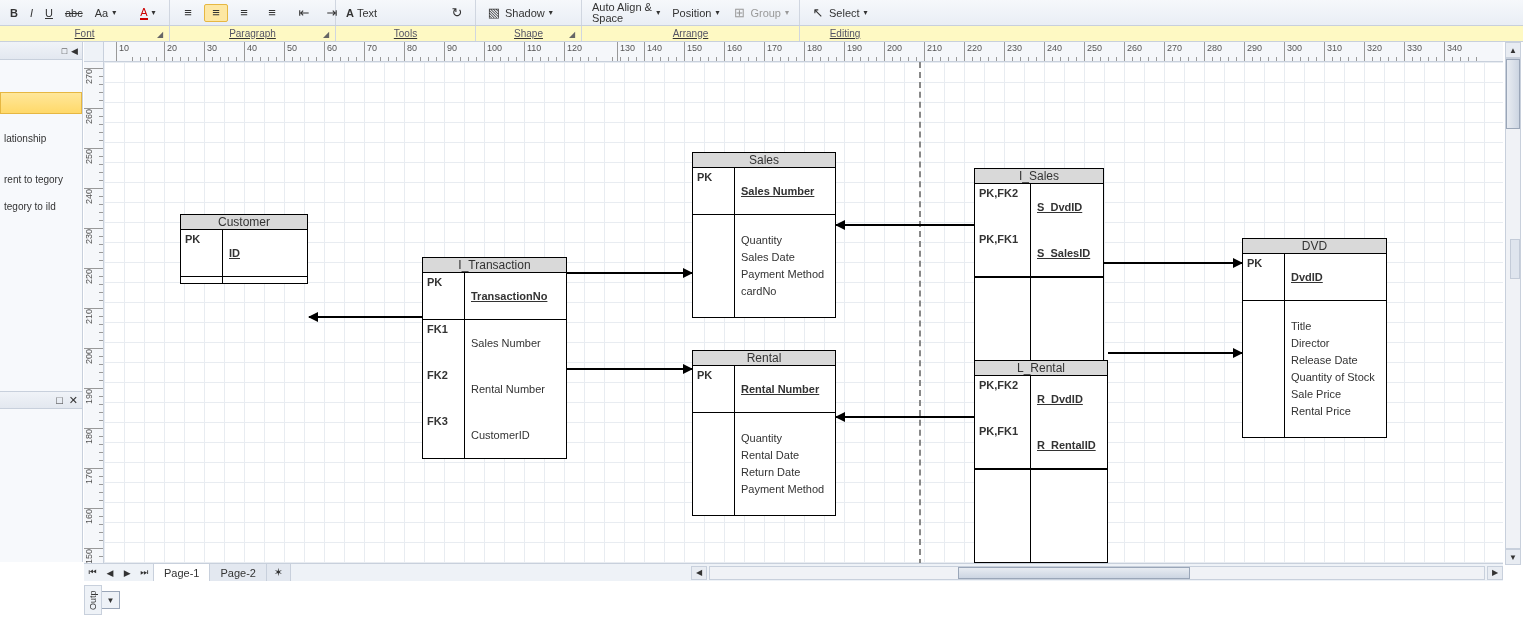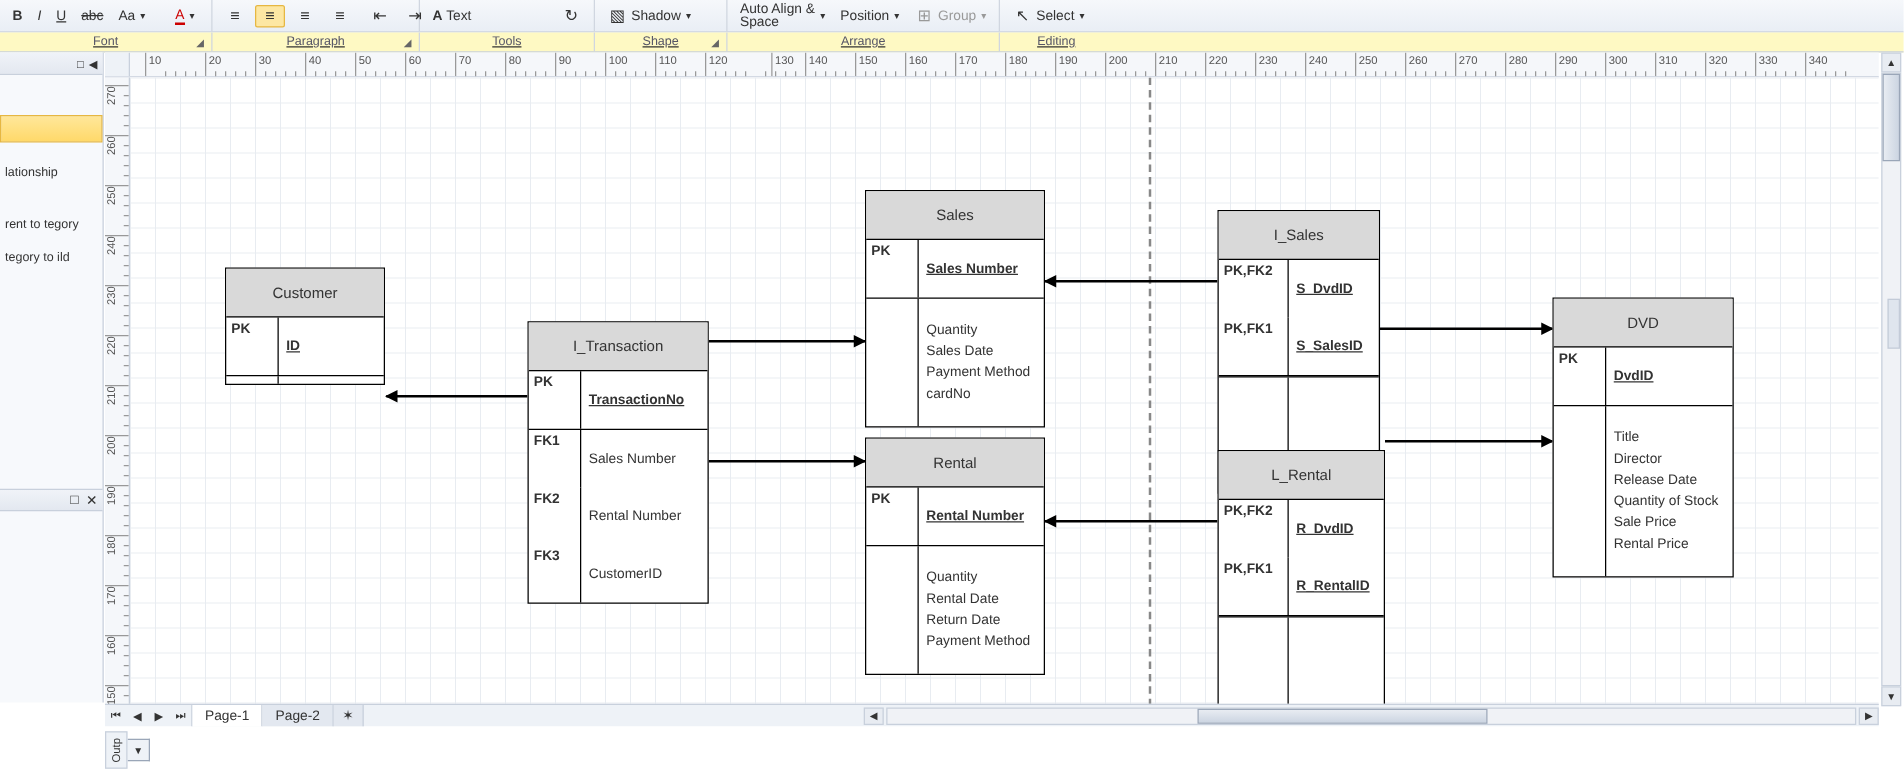--- a/index.html
+++ b/index.html
@@ -37,21 +37,21 @@
 .vruler .tick.minor { width:5px; left:15px; }
 .vruler .tick .lab { position:absolute; left:1px; top:0; transform-origin:left top; transform:rotate(-90deg) translate(-100%,-1px); }
 
 
 .canvas { position:absolute; left:104px; top:62px; right:20px; bottom:60px; background:#fff; overflow:hidden; }
 .grid { position:absolute; inset:0; background-image:linear-gradient(to right,#e8ecf1 1px,transparent 1px),linear-gradient(to bottom,#e8ecf1 1px,transparent 1px); background-size:20px 20px; }
 .page-break { position:absolute; top:0; bottom:0; border-left:2px dashed #888; }
 
 
 .entity { position:absolute; background:#fff; border:1px solid #000; font-size:11px; }
-.entity .title { background:#d9d9d9; border-bottom:1px solid #000; text-align:center; padding:12px 0; font-size:12px; }
+.entity .title { background:#d9d9d9; border-bottom:1px solid #000; text-align:center; padding:0 0; font-size:12px; }
 .entity .row { display:flex; }
 .entity .keycol { width:42px; border-right:1px solid #000; padding:3px 4px; font-weight:bold; font-size:11px; }
 .entity .keycol.w2 { width:56px; }
 .entity .valcol { flex:1; padding:17px 6px; }
 .entity .sep { border-top:1px solid #000; }
 .entity .pkval { font-weight:bold; text-decoration:underline; }
 .entity .attrs { padding:3px 6px; line-height:17px; }
 
 
 .arrow { position:absolute; height:2px; background:#000; }

